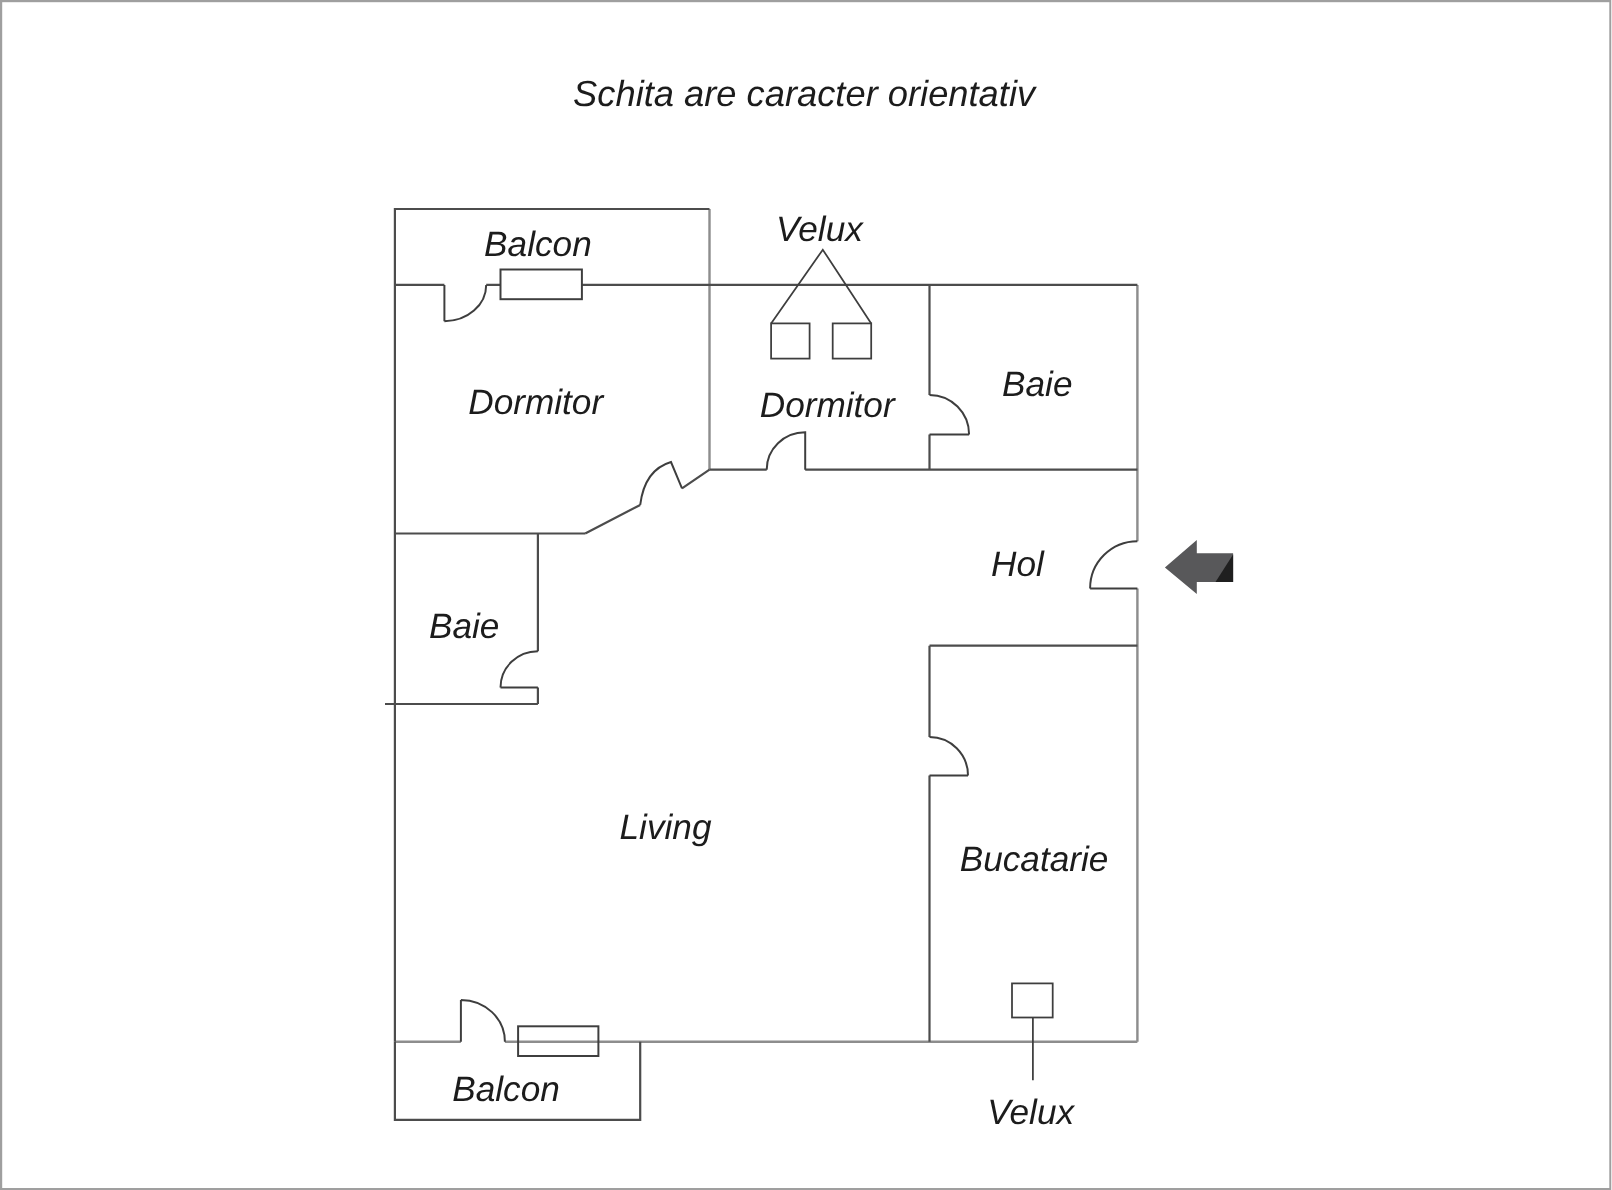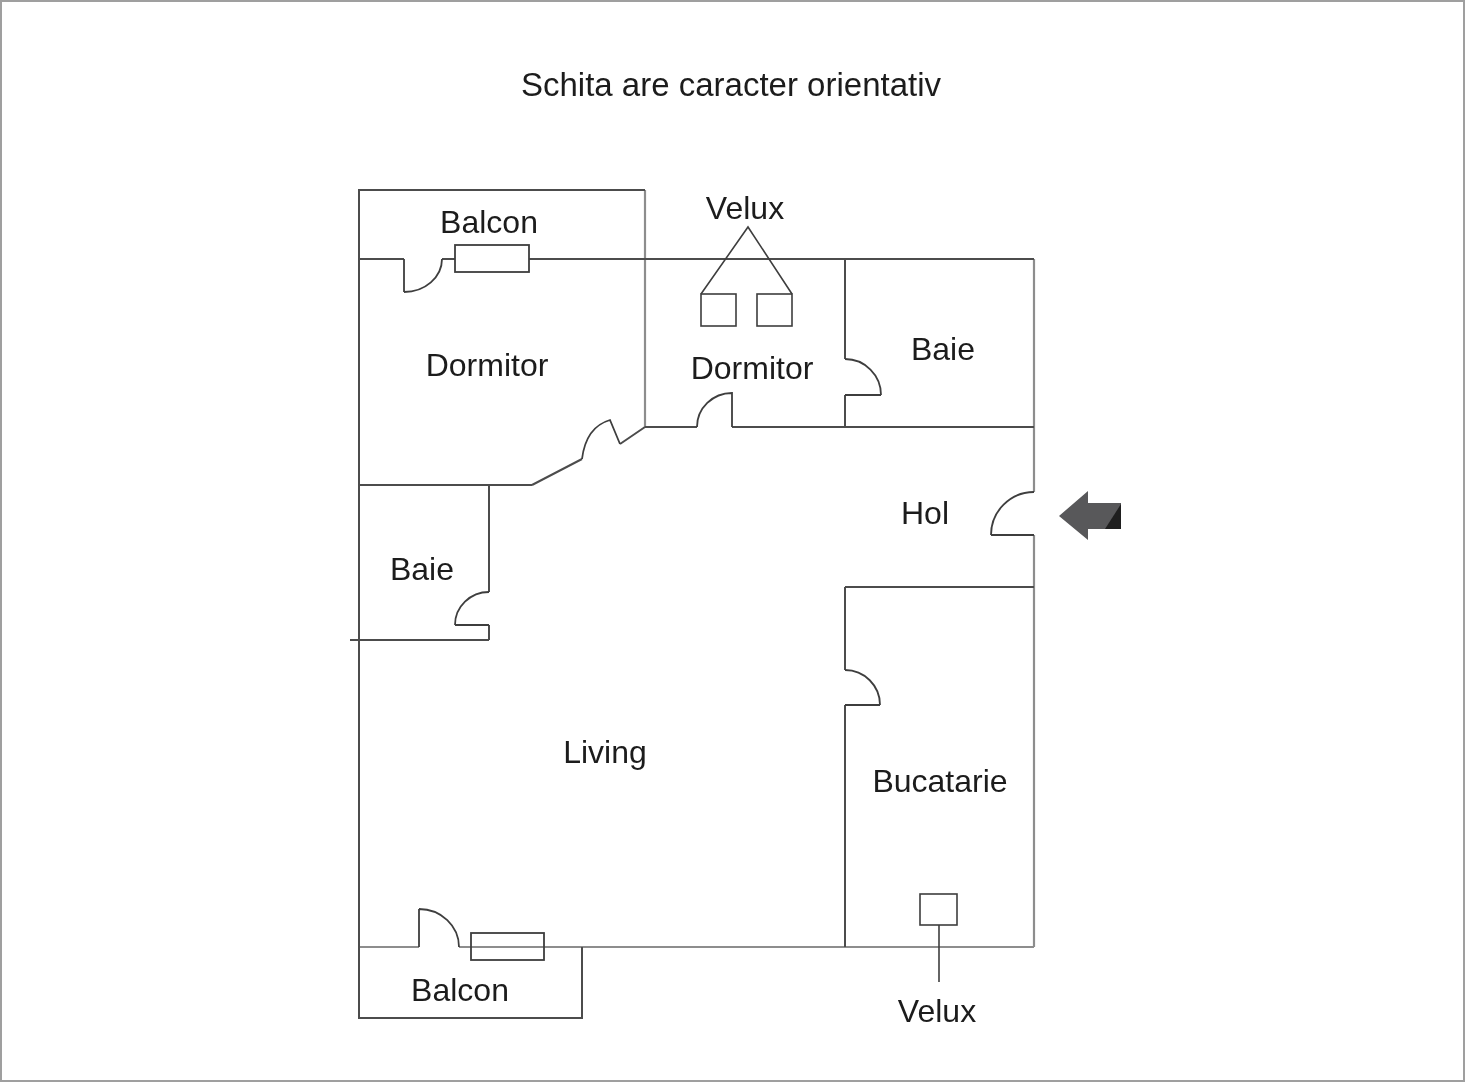--- a/index.html
+++ b/index.html
@@ -9,20 +9,21 @@
     font-family: "Liberation Sans", sans-serif;
   }
   .canvas {
     position: relative;
     width: 1461px;
     height: 1078px;
     margin: 0;
     background: #ffffff;
     border: 2px solid #9f9f9f;
     overflow: hidden;
+    font-style: italic;
   }
   .plan-svg {
     position: absolute;
     left: 0; top: 0;
     width: 1461px;
     height: 1078px;
   }
   .wall      { stroke: #4c4c4c; stroke-width: 2;   fill: none; }
   .wall-light{ stroke: #8d8d8d; stroke-width: 2.2; fill: none; }
   .door      { stroke: #3e3e3e; stroke-width: 1.8; fill: none; }

